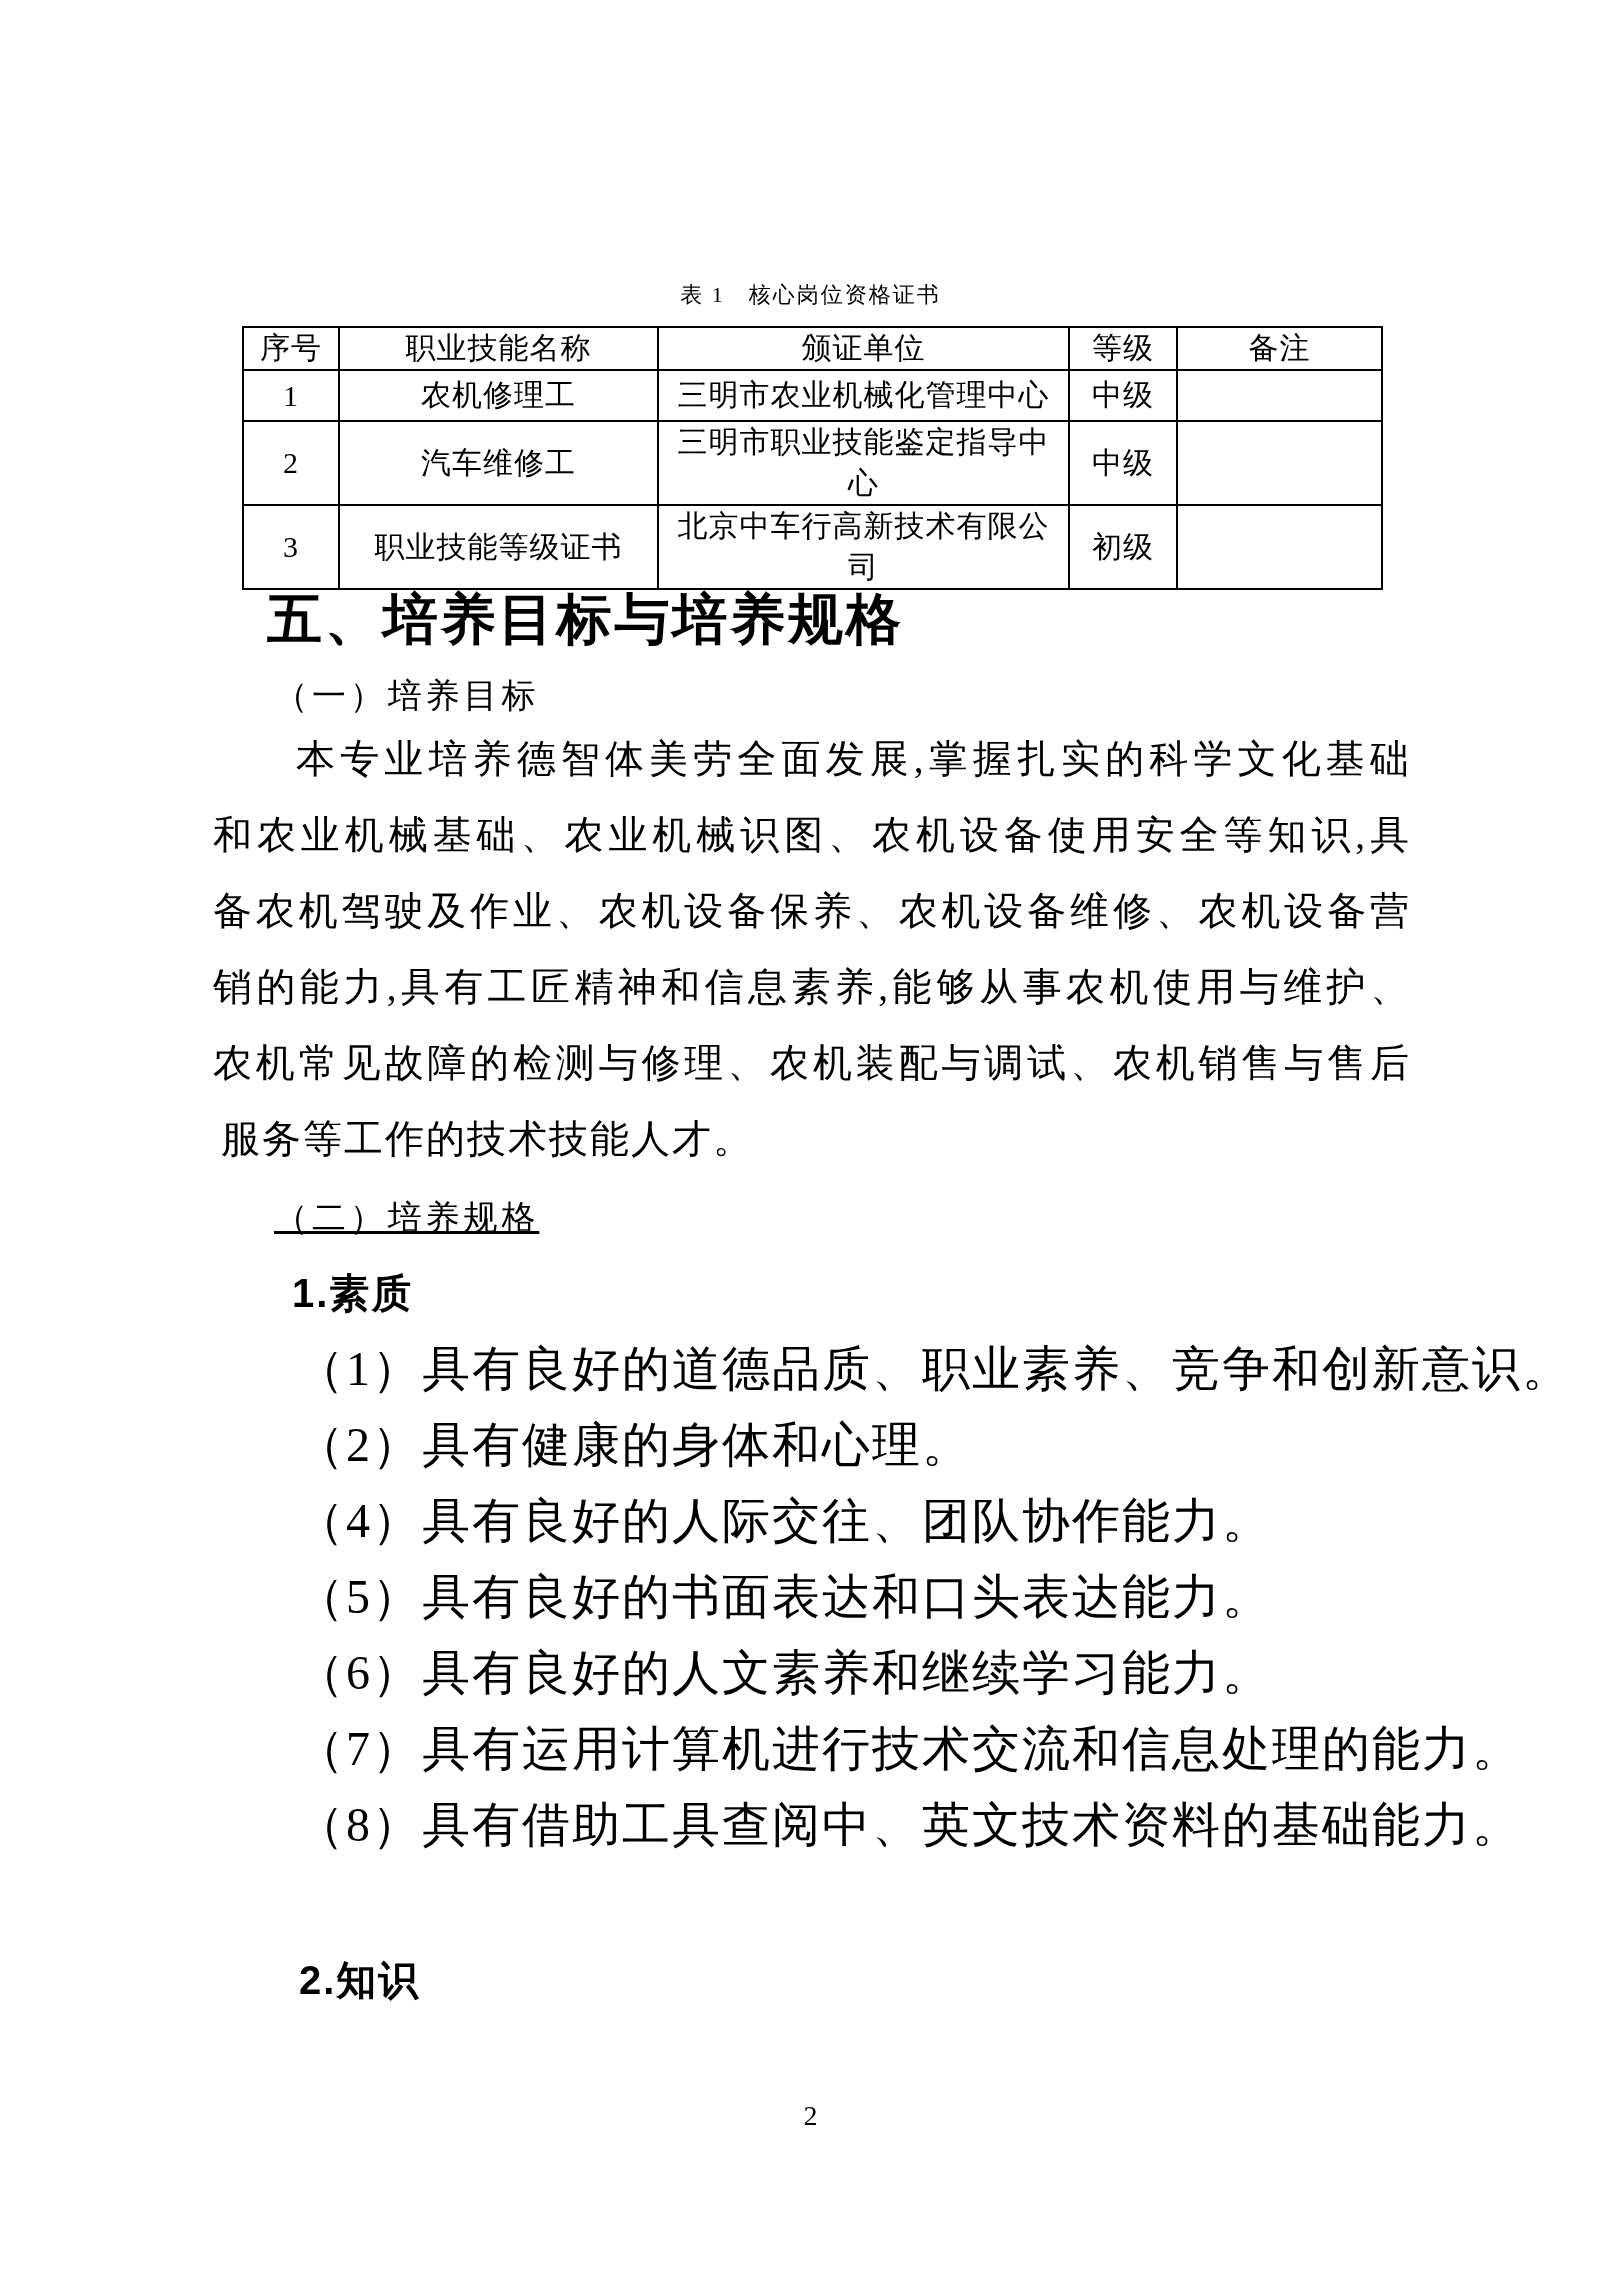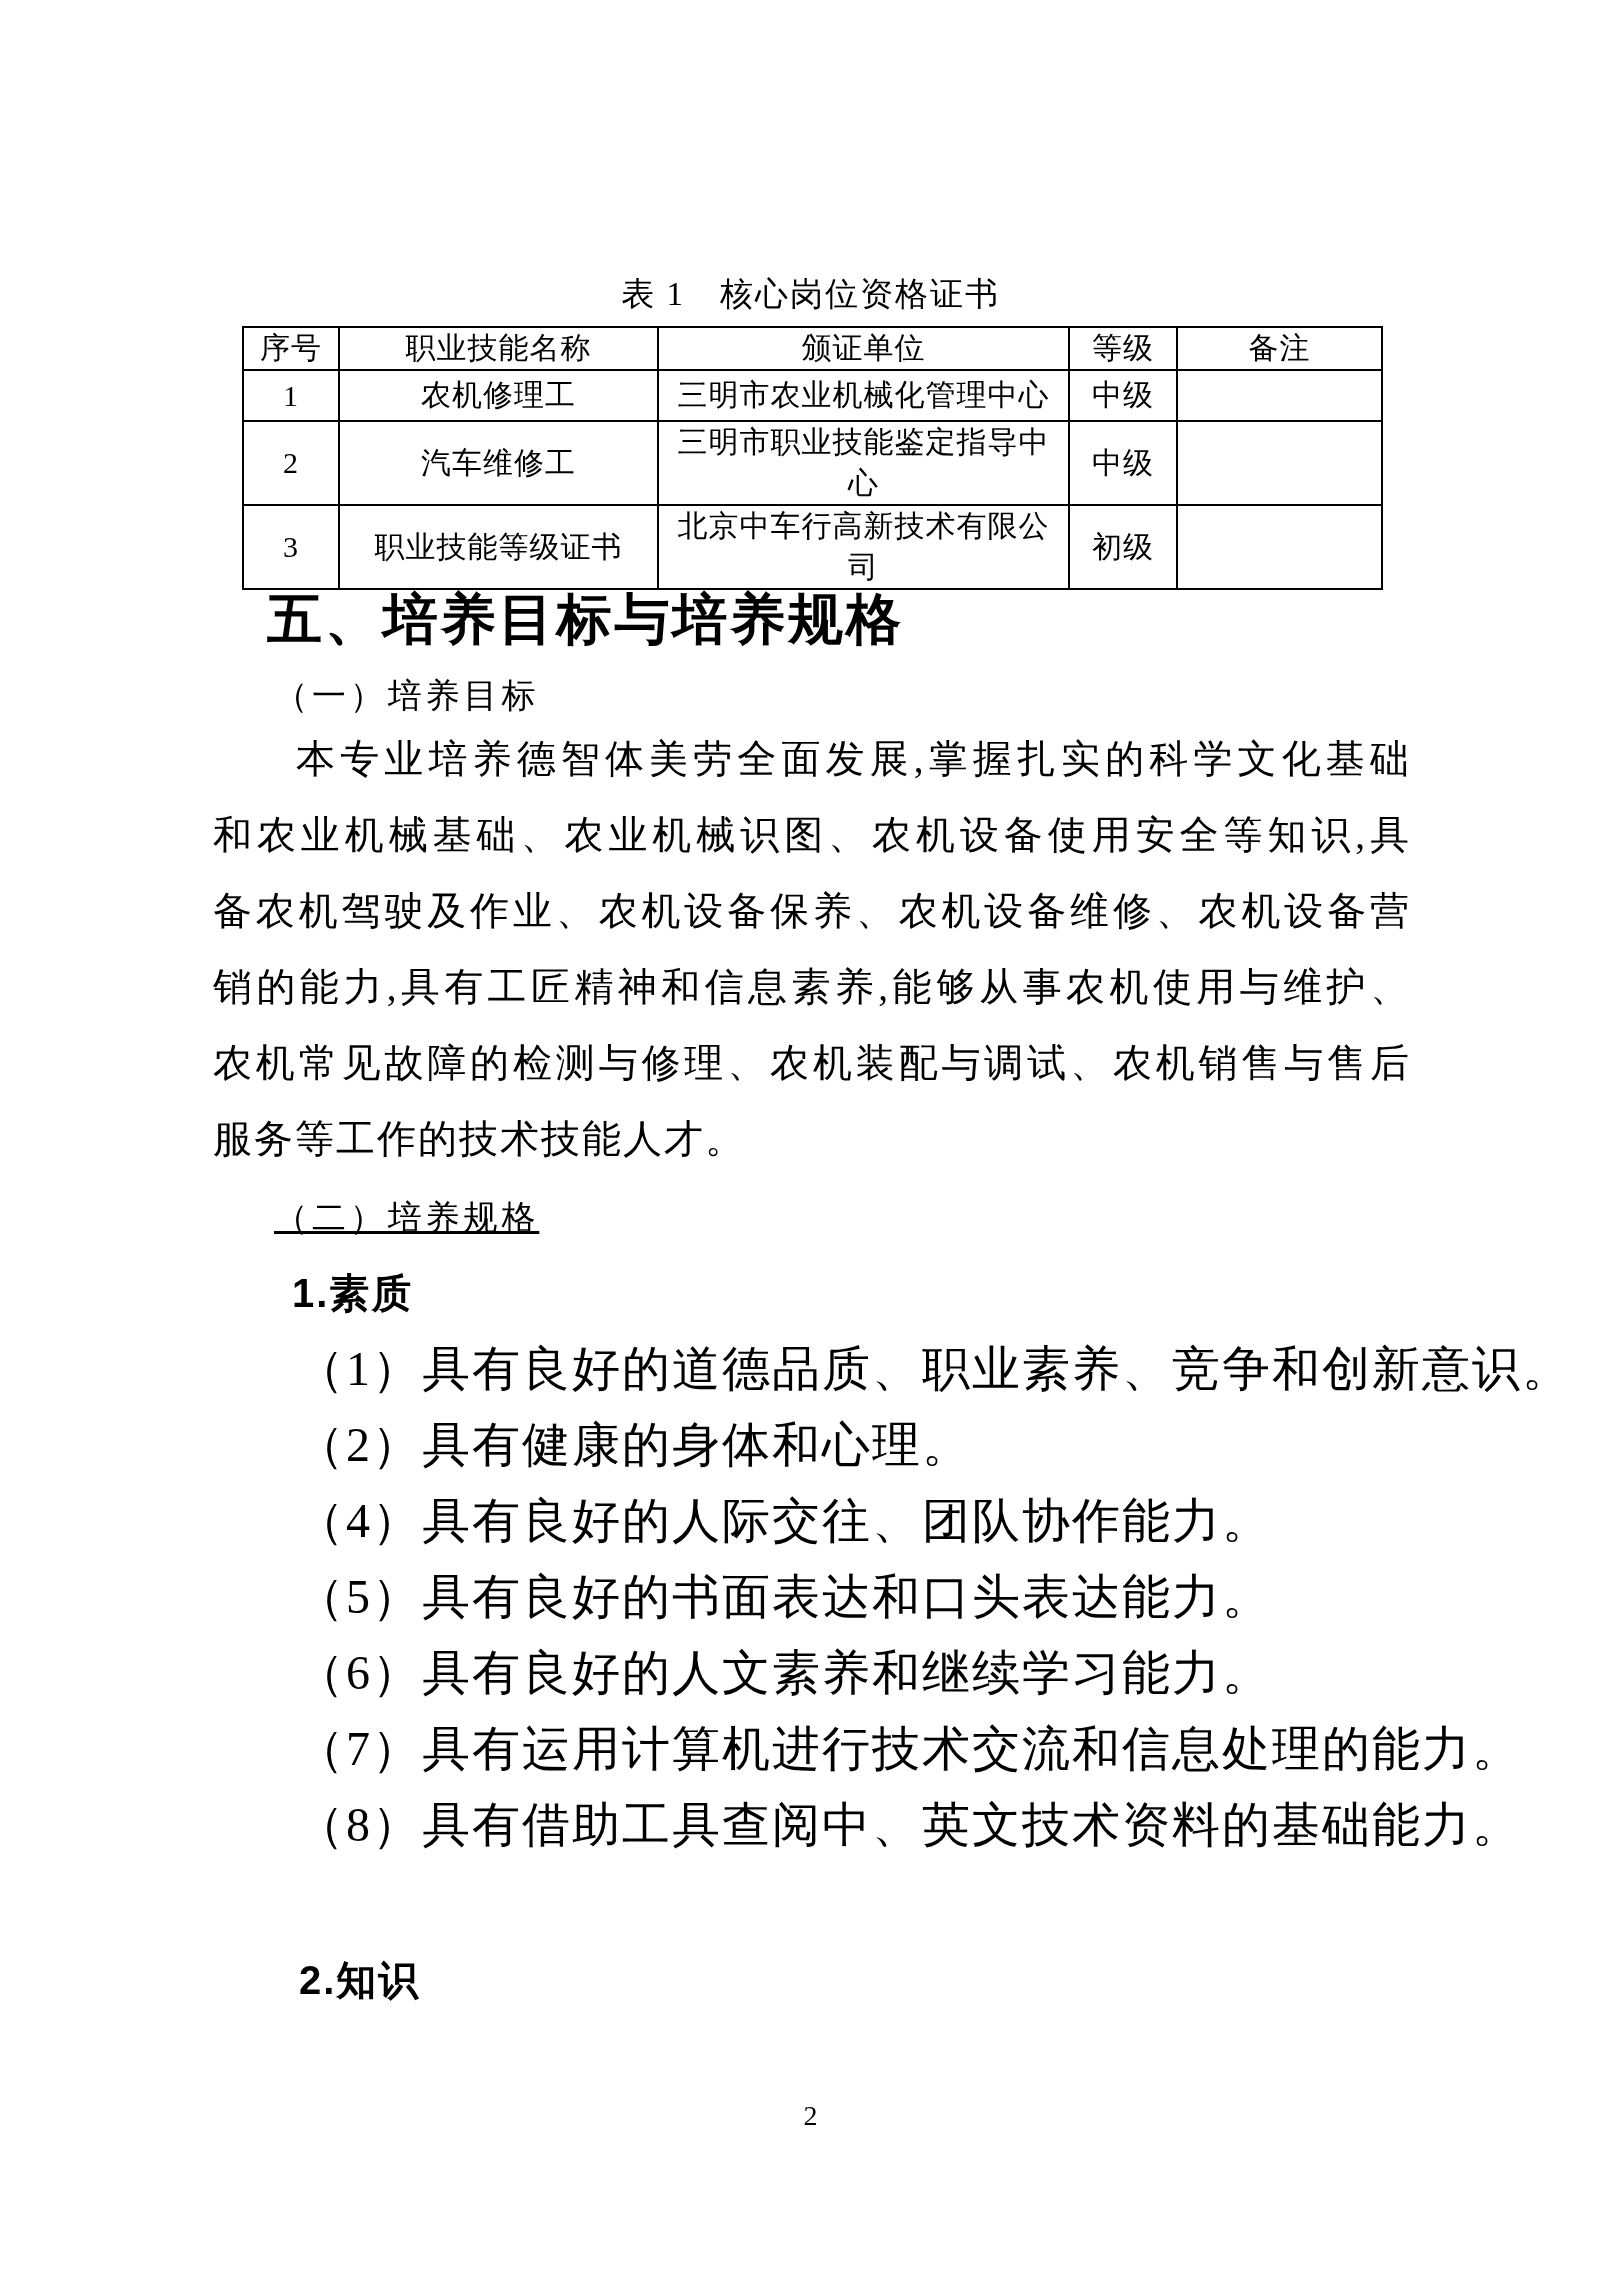--- a/index.html
+++ b/index.html
@@ -18,21 +18,21 @@
     overflow: hidden;
   }
 
   
   .tbl-title {
     position: absolute;
     top: 277px;
     left: 0;
     width: 100%;
     text-align: center;
-    font-size: 33px;
+    font-size: 22px;
     line-height: 35px;
     letter-spacing: 2px;
   }
 
   
   table.qual {
     position: absolute;
     top: 326px;
     left: 242px;
     width: 1138px;
@@ -91,20 +91,21 @@
     line-height: 76px;
     letter-spacing: 2px;
   }
   .para .pline {
     text-align: justify;
     text-align-last: justify;
   }
   .para .pline.last {
     text-align: left;
     text-align-last: left;
+    margin-left: 8px;
   }
   .para .pline.first {
     text-indent: 83px;
   }
 
   
   .nhead {
     position: absolute;
     left: 213px;
     width: 1198px;

